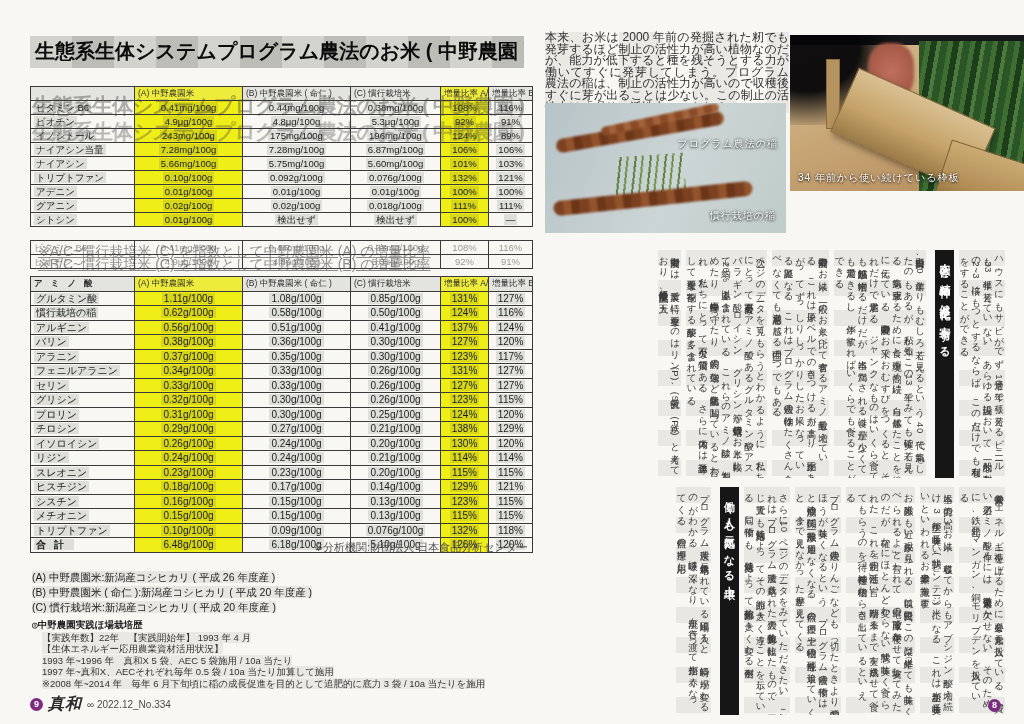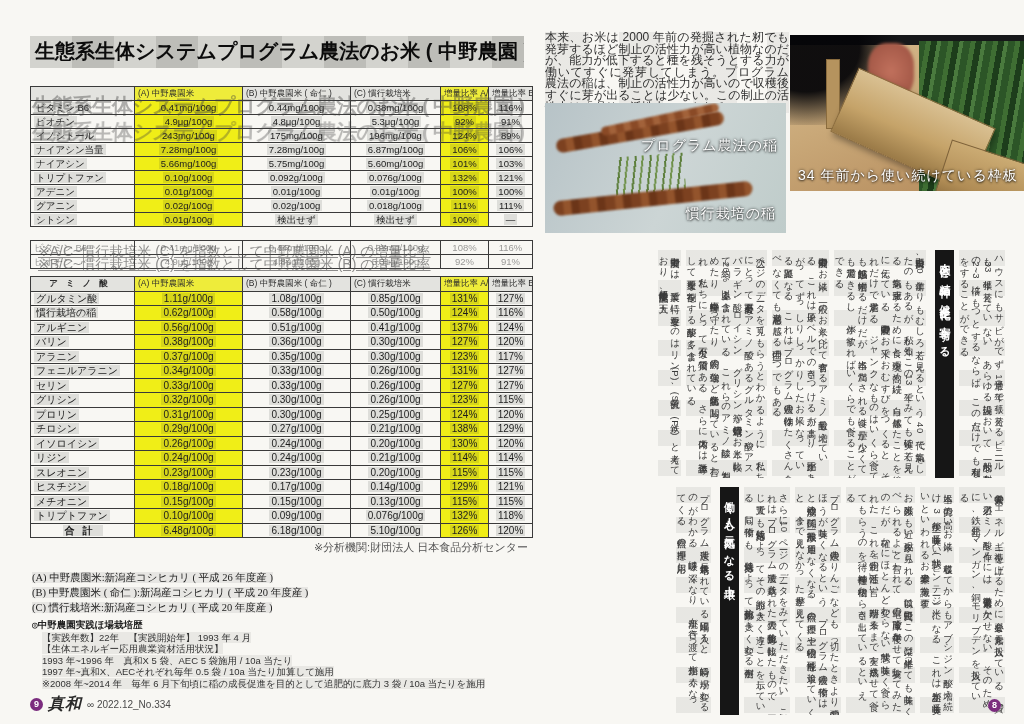--- a/index.html
+++ b/index.html
@@ -33,40 +33,40 @@
 
   thead td { background:#e3e3df; font-size:8.5px; color:#2c2c2c; text-align:left; padding:1px 1px; }
   tbody td:nth-child(n+2) { text-align:center; }
   td:nth-child(2), td:nth-child(5) { background:#f0ee17; }
   thead td:nth-child(2), thead td:nth-child(5) { background:#eeec3a; }
   tr.ghost-row { opacity:.55; }
   tr.ghost-row td { background:transparent !important; color:#4a4a4a; }
   .ghosttbl { position:absolute; left:0; top:210px; font-size:9.5px; }
   .ghosttbl td { padding:1px 3px; line-height:11px; }
   .val { background:rgba(40,40,40,.12); padding:0 2px; }
-  .atable tr:last-child td:first-child { text-align:center; letter-spacing:8px; font-weight:bold; }
+  .atable tr:last-child td:first-child { text-align:left; letter-spacing:8px; font-weight:bold; }
 
   .ghost-title {
     position:absolute; left:2px; font-weight:bold; font-size:21px; white-space:nowrap;
     color:#3f3f3f; opacity:.40; filter:blur(.4px); letter-spacing:-1px; pointer-events:none;
   }
   .ghost-title.g1 { top:62px; }
   .ghost-title.g2 { top:88px; transform:skewX(-2deg); opacity:.34; }
   .ghost-note {
     position:absolute; left:8px; font-size:14px; color:#4c4c4c; opacity:.62;
     filter:blur(.3px); white-space:nowrap; pointer-events:none;text-decoration:underline;
   }
   .ghost-hdr-row {
     position:absolute; left:0; top:247px; width:502px; font-size:9.5px; color:#3f3f3f;
     opacity:.5; filter:blur(.35px); white-space:nowrap; pointer-events:none; letter-spacing:1px;
   }
 
   .analysis-note { position:absolute; right:4px; top:510px; font-size:11px; color:#555; }
   .legend { position:absolute; left:2px; top:540px; font-size:10.5px; line-height:15px; color:#222; }
-  .legend div span { background:rgba(40,40,40,.08);font-family:Liberation Serif, serif; }
+  .legend div span { background:rgba(40,40,40,.08); }
 
   .history { position:absolute; left:2px; top:590px; font-size:9.5px; line-height:11.5px; color:#333; }
   .history .h-title { font-weight:bold; color:#222;font-family:Liberation Mono, monospace; }
   .history div span { background:rgba(40,40,40,.07);margin-top:26px; }
   .history .indent { padding-left:10px; }
 
   .footer { position:absolute; left:0px; top:664px; display:flex; align-items:center; gap:5px; }
   .badge {
     width:13px; height:13px; border-radius:50%; background:#7b2c7e; color:#fff;
     font-size:9px; line-height:13px; text-align:center; font-weight:bold; flex:0 0 auto;
@@ -82,21 +82,21 @@
     color:#2f2f2f; text-align:justify;
     background:repeating-linear-gradient(90deg,rgba(0,0,0,.06) 0 44px,transparent 44px 74px);
   }
 
   .photo { position:absolute; overflow:hidden; }
   .photo-left { left:0; top:73px; width:241px; height:130px;
     background:linear-gradient(115deg,#b7c3c7,#ccd5d5 55%,#bfccca); }
   .photo-right { left:245px; top:5px; width:234px; height:156px;
     background:linear-gradient(160deg,#d9bd92 0%,#c9a878 45%,#b3895a 100%); }
   .caption {
-    position:absolute; color:#fff; font-size:14px; letter-spacing:1px;
+    position:absolute; color:#fff; font-size:10px; letter-spacing:1px;
     text-shadow:0 0 3px rgba(0,0,0,.8), 0 1px 2px rgba(0,0,0,.6); white-space:nowrap;
   }
   .cap-prog { right:8px; top:34px; }
   .cap-kanko { right:10px; bottom:10px; }
   .cap-waku { left:8px; bottom:6px; }
 
   .ear { position:absolute; border-radius:40px; filter:blur(1px); }
   .ear1 { left:10px; top:22px; width:170px; height:14px; transform:rotate(-10deg);
     background:repeating-linear-gradient(90deg,#7c4120 0 10px,#93542c 10px 18px,#6b3518 18px 26px); }
   .ear1b { left:55px; top:12px; width:120px; height:9px; transform:rotate(-12deg);
@@ -406,20 +406,28 @@
           </tr>
           <tr>
             <td class="c-name"><span class="val">ヒスチジン</span></td>
             <td><span class="val">0.18g/100g</span></td>
             <td><span class="val">0.17g/100g</span></td>
             <td><span class="val">0.14g/100g</span></td>
             <td><span class="val">129%</span></td>
             <td><span class="val">121%</span></td>
           </tr>
           <tr>
+            <td class="c-name"><span class="val">シスチン</span></td>
+            <td><span class="val">0.16g/100g</span></td>
+            <td><span class="val">0.15g/100g</span></td>
+            <td><span class="val">0.13g/100g</span></td>
+            <td><span class="val">123%</span></td>
+            <td><span class="val">115%</span></td>
+          </tr>
+          <tr>
             <td class="c-name"><span class="val">メチオニン</span></td>
             <td><span class="val">0.15g/100g</span></td>
             <td><span class="val">0.15g/100g</span></td>
             <td><span class="val">0.13g/100g</span></td>
             <td><span class="val">115%</span></td>
             <td><span class="val">115%</span></td>
           </tr>
           <tr>
             <td class="c-name"><span class="val">トリプトファン</span></td>
             <td><span class="val">0.10g/100g</span></td>

